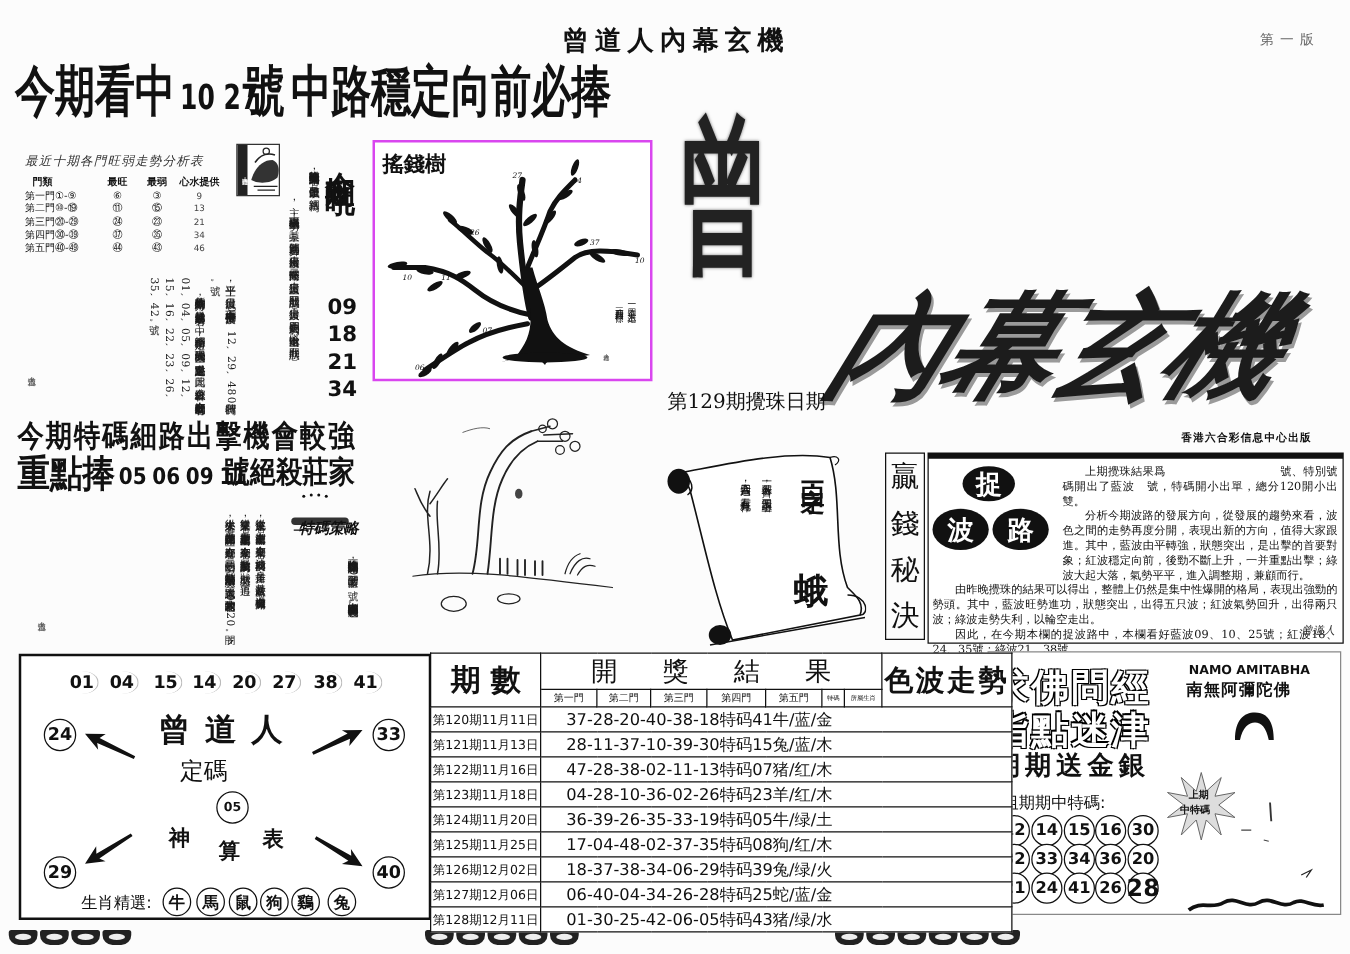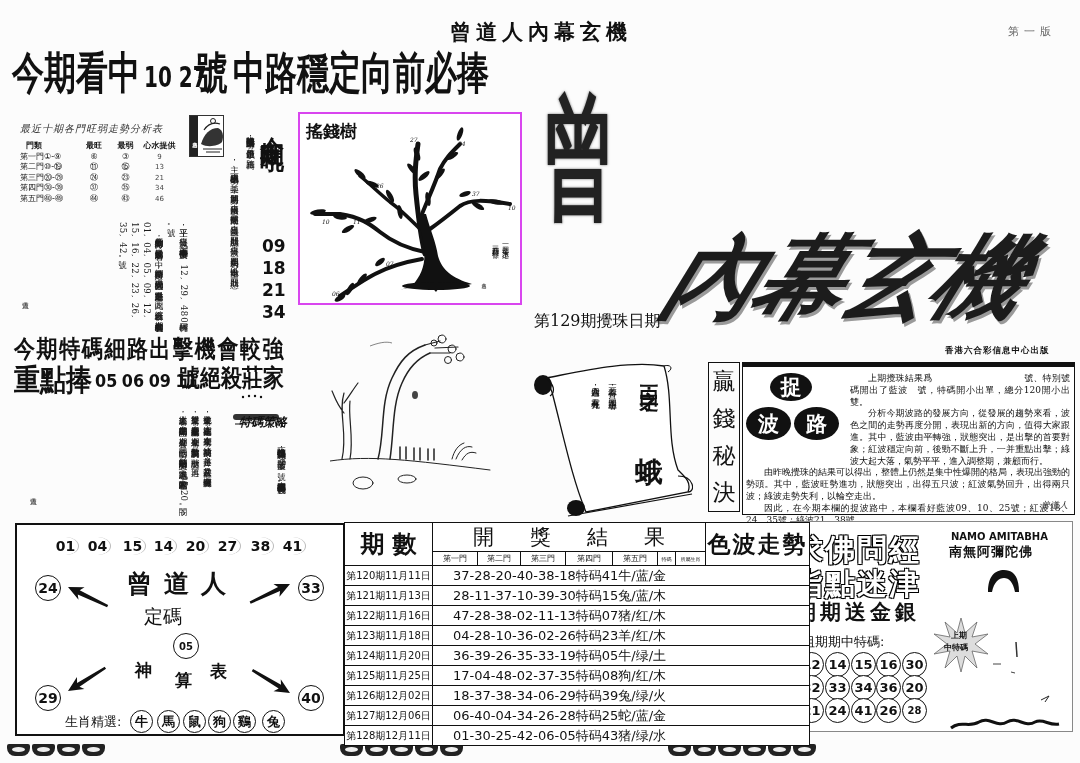--- a/index.html
+++ b/index.html
@@ -336,21 +336,21 @@
   <div class="circ" style="left:111px;top:130px;width:25px;height:25px;font-size:13px;">30</div>
   <div class="circ" style="left:8px;top:153px;width:25px;height:25px;font-size:13px;">32</div>
   <div class="circ" style="left:34px;top:153px;width:25px;height:25px;font-size:13px;">33</div>
   <div class="circ" style="left:60px;top:153px;width:25px;height:25px;font-size:13px;">34</div>
   <div class="circ" style="left:85px;top:153px;width:25px;height:25px;font-size:13px;">36</div>
   <div class="circ" style="left:111px;top:153px;width:25px;height:25px;font-size:13px;">20</div>
   <div class="circ" style="left:8px;top:176px;width:25px;height:25px;font-size:13px;">21</div>
   <div class="circ" style="left:34px;top:176px;width:25px;height:25px;font-size:13px;">24</div>
   <div class="circ" style="left:60px;top:176px;width:25px;height:25px;font-size:13px;">41</div>
   <div class="circ" style="left:85px;top:176px;width:25px;height:25px;font-size:13px;">26</div>
-  <div class="circ" style="left:111px;top:176px;width:25px;height:25px;font-size:10px;">28</div>
+  <div class="circ" style="left:111px;top:176px;width:25px;height:25px;font-size:19px;">28</div>
 
   <div class="abs" style="left:160px;top:9px;font-size:10px;font-weight:bold;white-space:nowrap;">NAMO AMITABHA</div>
   <div class="abs" style="left:158px;top:21px;font-size:13px;font-weight:bold;letter-spacing:1px;white-space:nowrap;">南無阿彌陀佛</div>
 
   <svg width="140" height="170" style="position:absolute;left:140px;top:40px">
     <path d="M57 30 C 57 14, 64 8, 73 8 C 82 8, 88 14, 88 30 L 84 30 C 82 20, 78 16, 73 16 C 68 16, 63 20, 61 30 Z" fill="#111"></path>
     <path d="M85 80 L 86 95" stroke="#333" stroke-width="1.5"></path>
     <path d="M62 102 L 70 102 M80 110 L 84 111" stroke="#444" stroke-width="1"></path>
     <path d="M20 166 C 30 158, 38 166, 48 160 C 58 154, 66 166, 76 160 C 86 154, 94 166, 104 160 C 112 156, 118 164, 128 162" stroke="#111" stroke-width="3" fill="none"></path>
     <path d="M110 138 L 118 134 L 114 140" stroke="#222" fill="none"></path>

